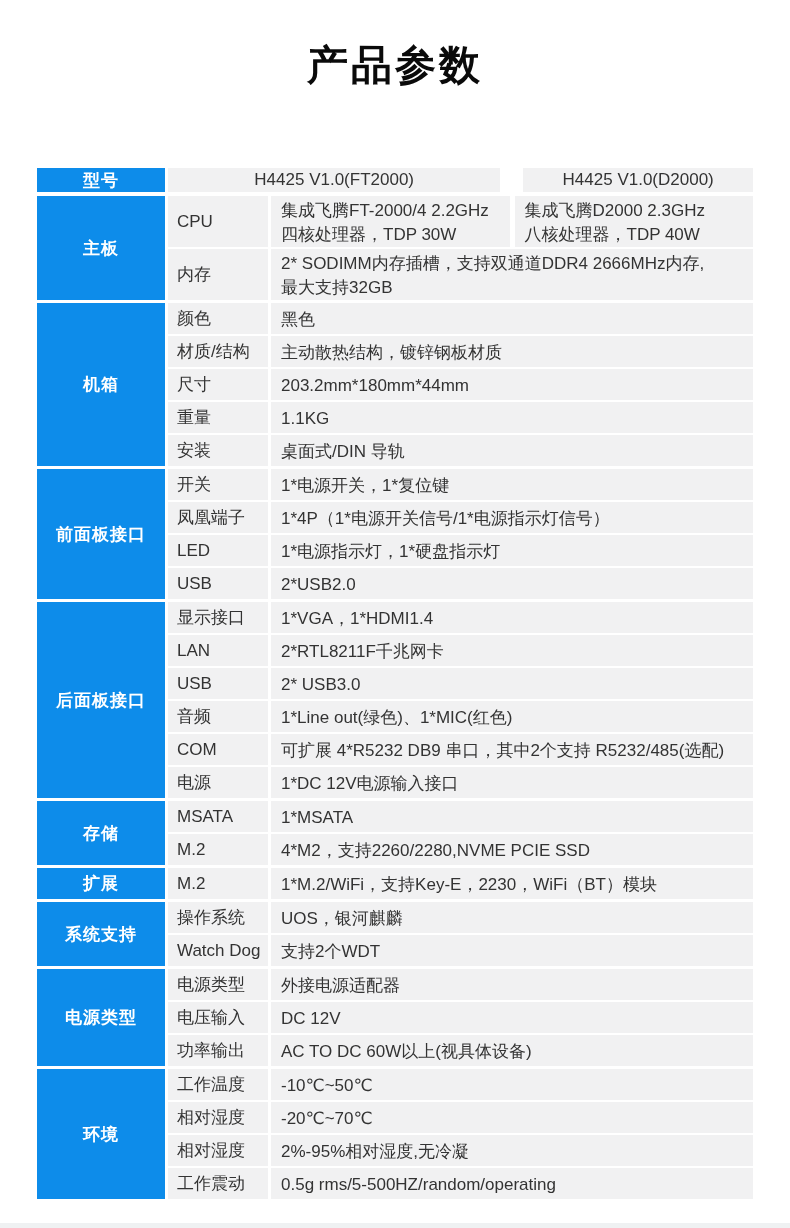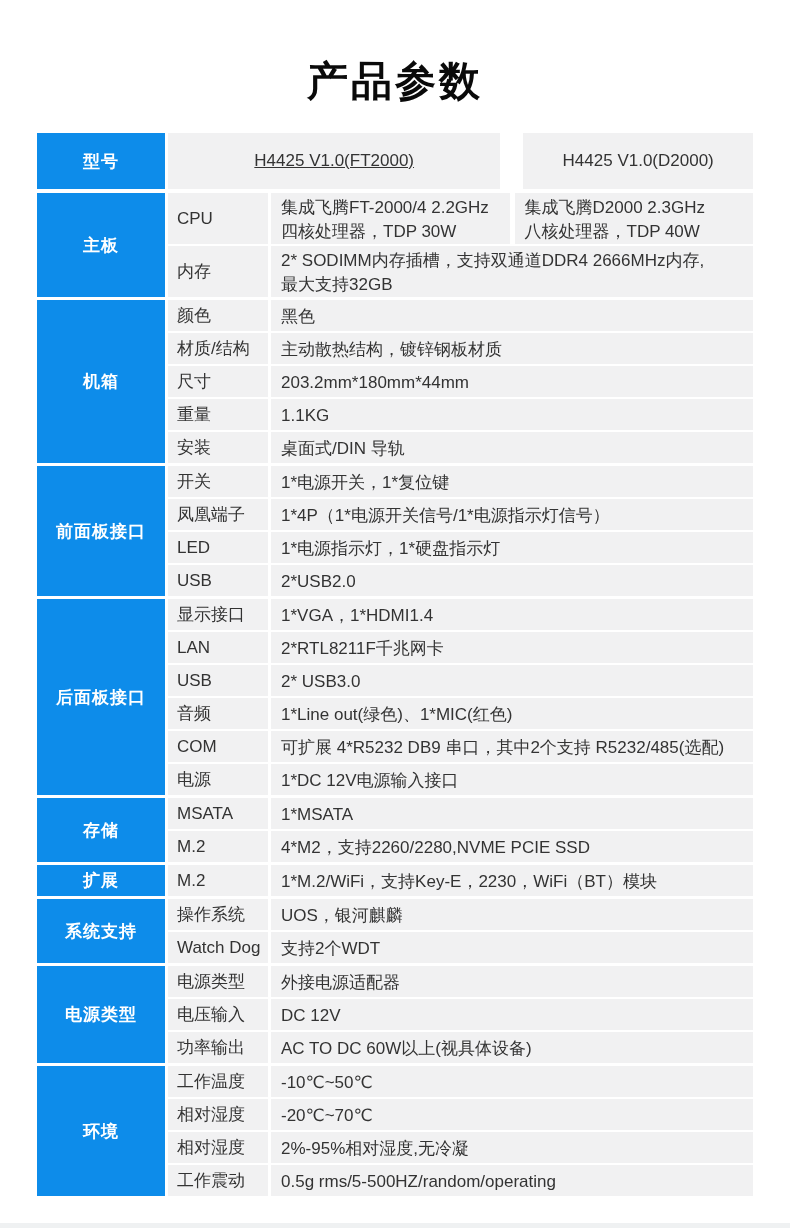--- a/index.html
+++ b/index.html
@@ -10,22 +10,22 @@
   * { box-sizing: border-box; margin: 0; padding: 0; }
   html, body {
     width: 790px; height: 1228px;
     background: #ffffff;
     font-family: "Liberation Sans", "DejaVu Sans", sans-serif;
     color: var(--text);
     overflow: hidden;
     position: relative;
   }
   .title {
-    padding-top: 54px;
-    height: 133px;
+    padding-top: 38px;
+    height: 168px;
     text-align: center;
     font-size: 41px;
     font-weight: 900;
     letter-spacing: 3px;
     color: #0a0a0a;
   }
   .spec-table {
     margin: 0 37px;
   }
   .trow {
@@ -38,29 +38,29 @@
     background: var(--accent);
     color: #ffffff;
     font-size: 17px;
     font-weight: bold;
     display: flex;
     align-items: center;
     justify-content: center;
     letter-spacing: 1px;
   }
   
-  .header-row { height: 56px; margin-bottom: 4px; text-align: right; }
+  .header-row { height: 24px; margin-bottom: 4px; text-align: right; }
   .hcell {
     background: var(--cell-bg);
     display: flex;
     align-items: center;
     justify-content: center;
     font-size: 17px;
   }
-  .hcell.h1 { flex: 343 1 0; margin-right: 23px; text-decoration: underline; }
+  .hcell.h1 { flex: 343 1 0; margin-right: 23px; }
   .hcell.h2 { flex: 237 1 0; }
   
   .rows {
     flex: 1 1 auto;
     display: flex;
     flex-direction: column;
     row-gap: 2px;
     border-radius: 16px;
   }
   .spec-row {

